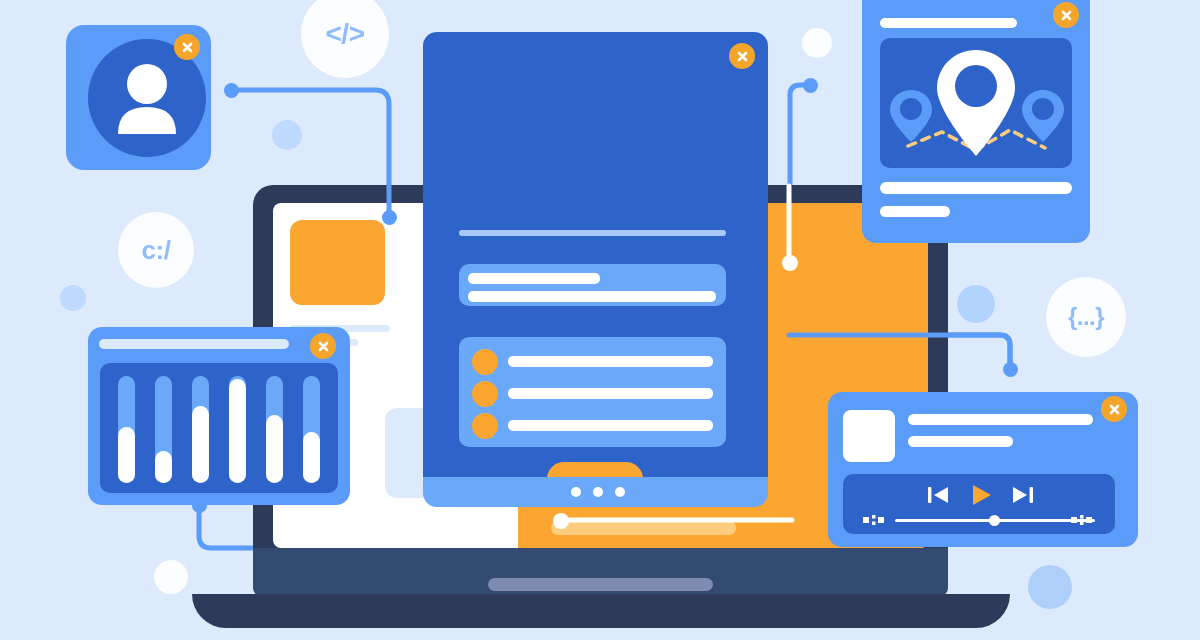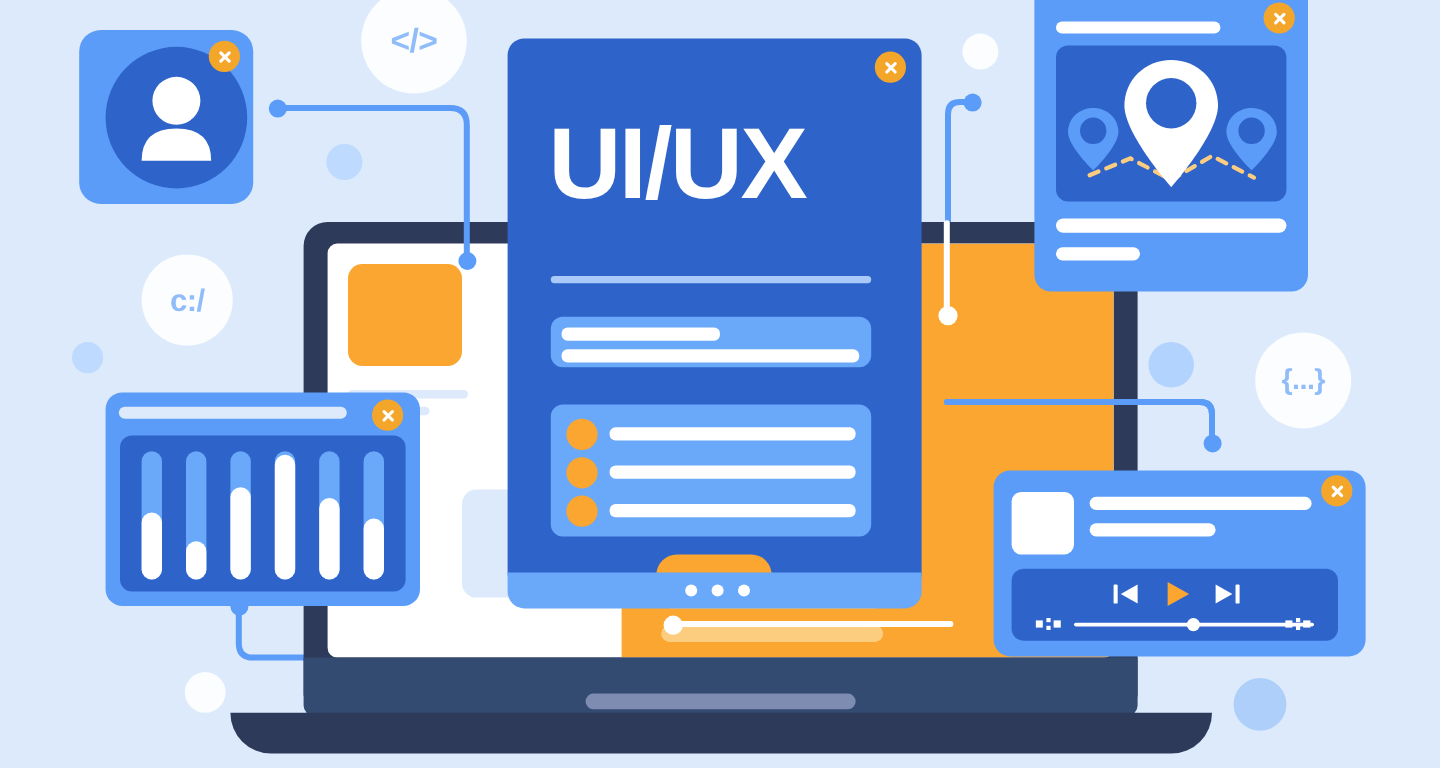--- a/index.html
+++ b/index.html
@@ -480,21 +480,20 @@
       <div id="media-knob"></div>
     </div>
   </div>
 
   <div id="uiux-card">
     <div class="close-btn" style="left:306px;top:11px;">
       <svg width="13" height="13" viewBox="0 0 13 13">
         <path d="M3 3 L10 10 M10 3 L3 10" stroke="#ffffff" stroke-width="2.6" stroke-linecap="round"></path>
       </svg>
     </div>
-    <div id="uiux-title">UI/UX</div>
     <div id="uiux-rule"></div>
 
     <div class="field-box" style="left:36px;top:232px;width:267px;height:42px;">
       <div class="field-line" style="left:9px;top:9px;width:132px;"></div>
       <div class="field-line" style="left:9px;top:27px;width:248px;"></div>
     </div>
 
     <div class="field-box" style="left:36px;top:305px;width:267px;height:110px;">
       <div class="bullet-dot" style="left:13px;top:12px;"></div>
       <div class="field-line" style="left:49px;top:19px;width:205px;"></div>

